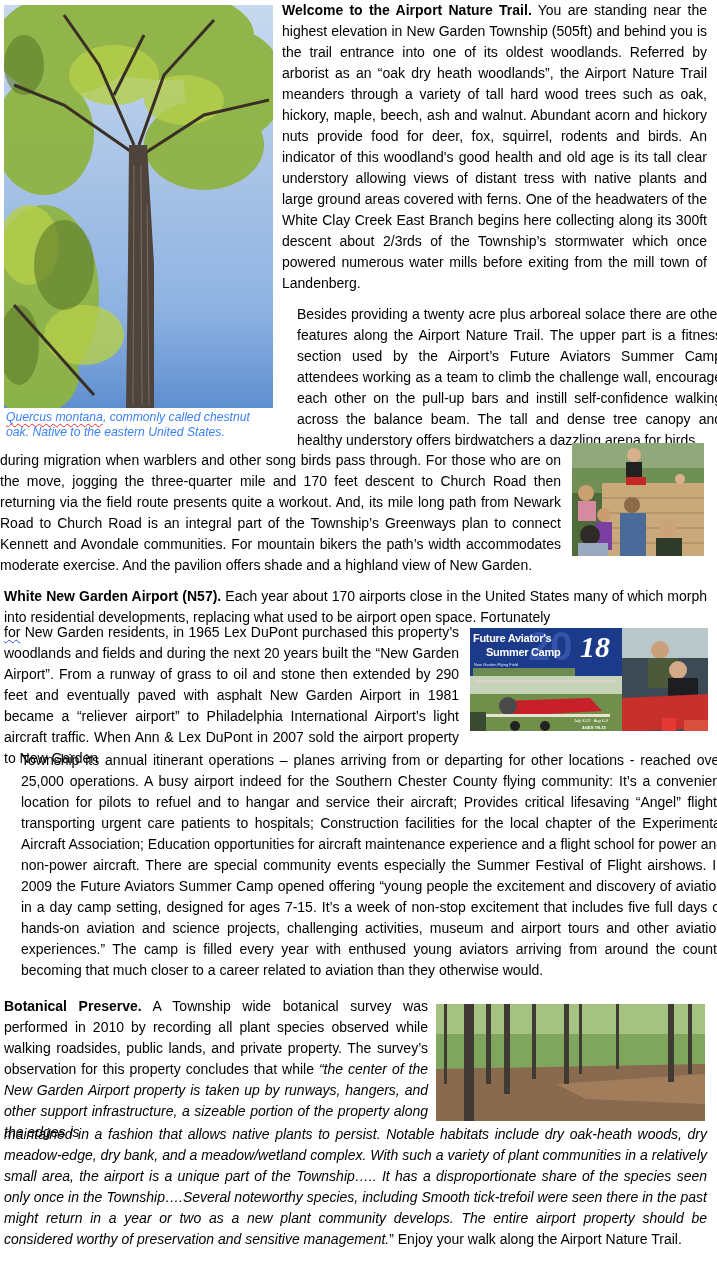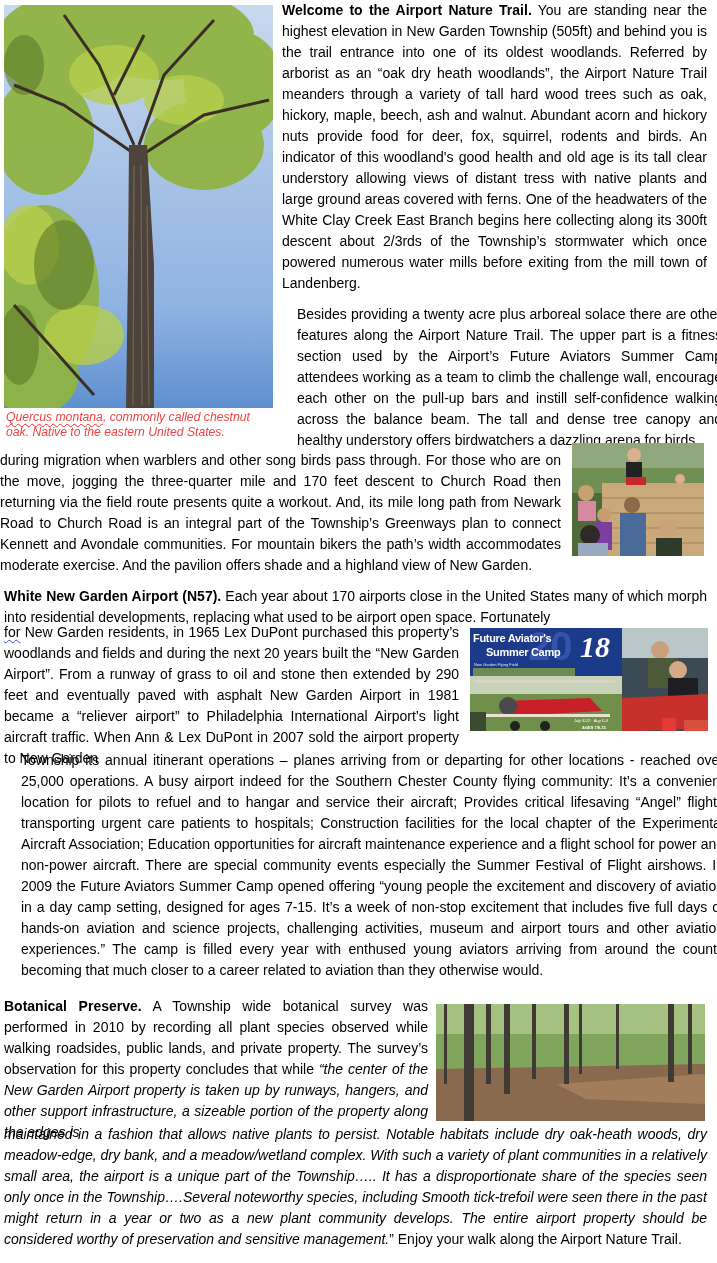--- a/index.html
+++ b/index.html
@@ -1,21 +1,21 @@
 <!DOCTYPE html>
 <html><head>
 <meta charset="utf-8">
 <style>
   html, body { margin:0; padding:0; background:#ffffff; }
   body { width:717px; height:1263px; position:relative; overflow:hidden;
          font-family:"Liberation Sans", sans-serif; color:#000; }
   .abs { position:absolute; }
   .txt { font-size:14px; line-height:21px; text-align:justify; }
   b { font-weight:bold; }
-  .caption { font-size:12.2px; line-height:14.5px; font-style:italic; color:#ef4444; }
+  .caption { font-size:12.2px; line-height:14.5px; font-style:italic; color:#3b82f6; }
   .squiggle { text-decoration: underline wavy #e03030; text-decoration-thickness:1px; text-underline-offset:2px; }
   .squiggle-blue { text-decoration: underline wavy #3050d0; text-decoration-thickness:1px; text-underline-offset:2px;margin-top:28px; }
   .photo { position:absolute; overflow:hidden; }
   i { font-style:italic; }
 </style>
 </head>
 <body>
 
 <div class="photo" style="left:4px; top:5px; width:269px; height:403px; background:linear-gradient(180deg,#c7d9ef 0%,#a9c4e6 40%,#8fb3e2 75%,#5f8fd0 100%);">
   <svg width="269" height="403" viewBox="0 0 269 403">

